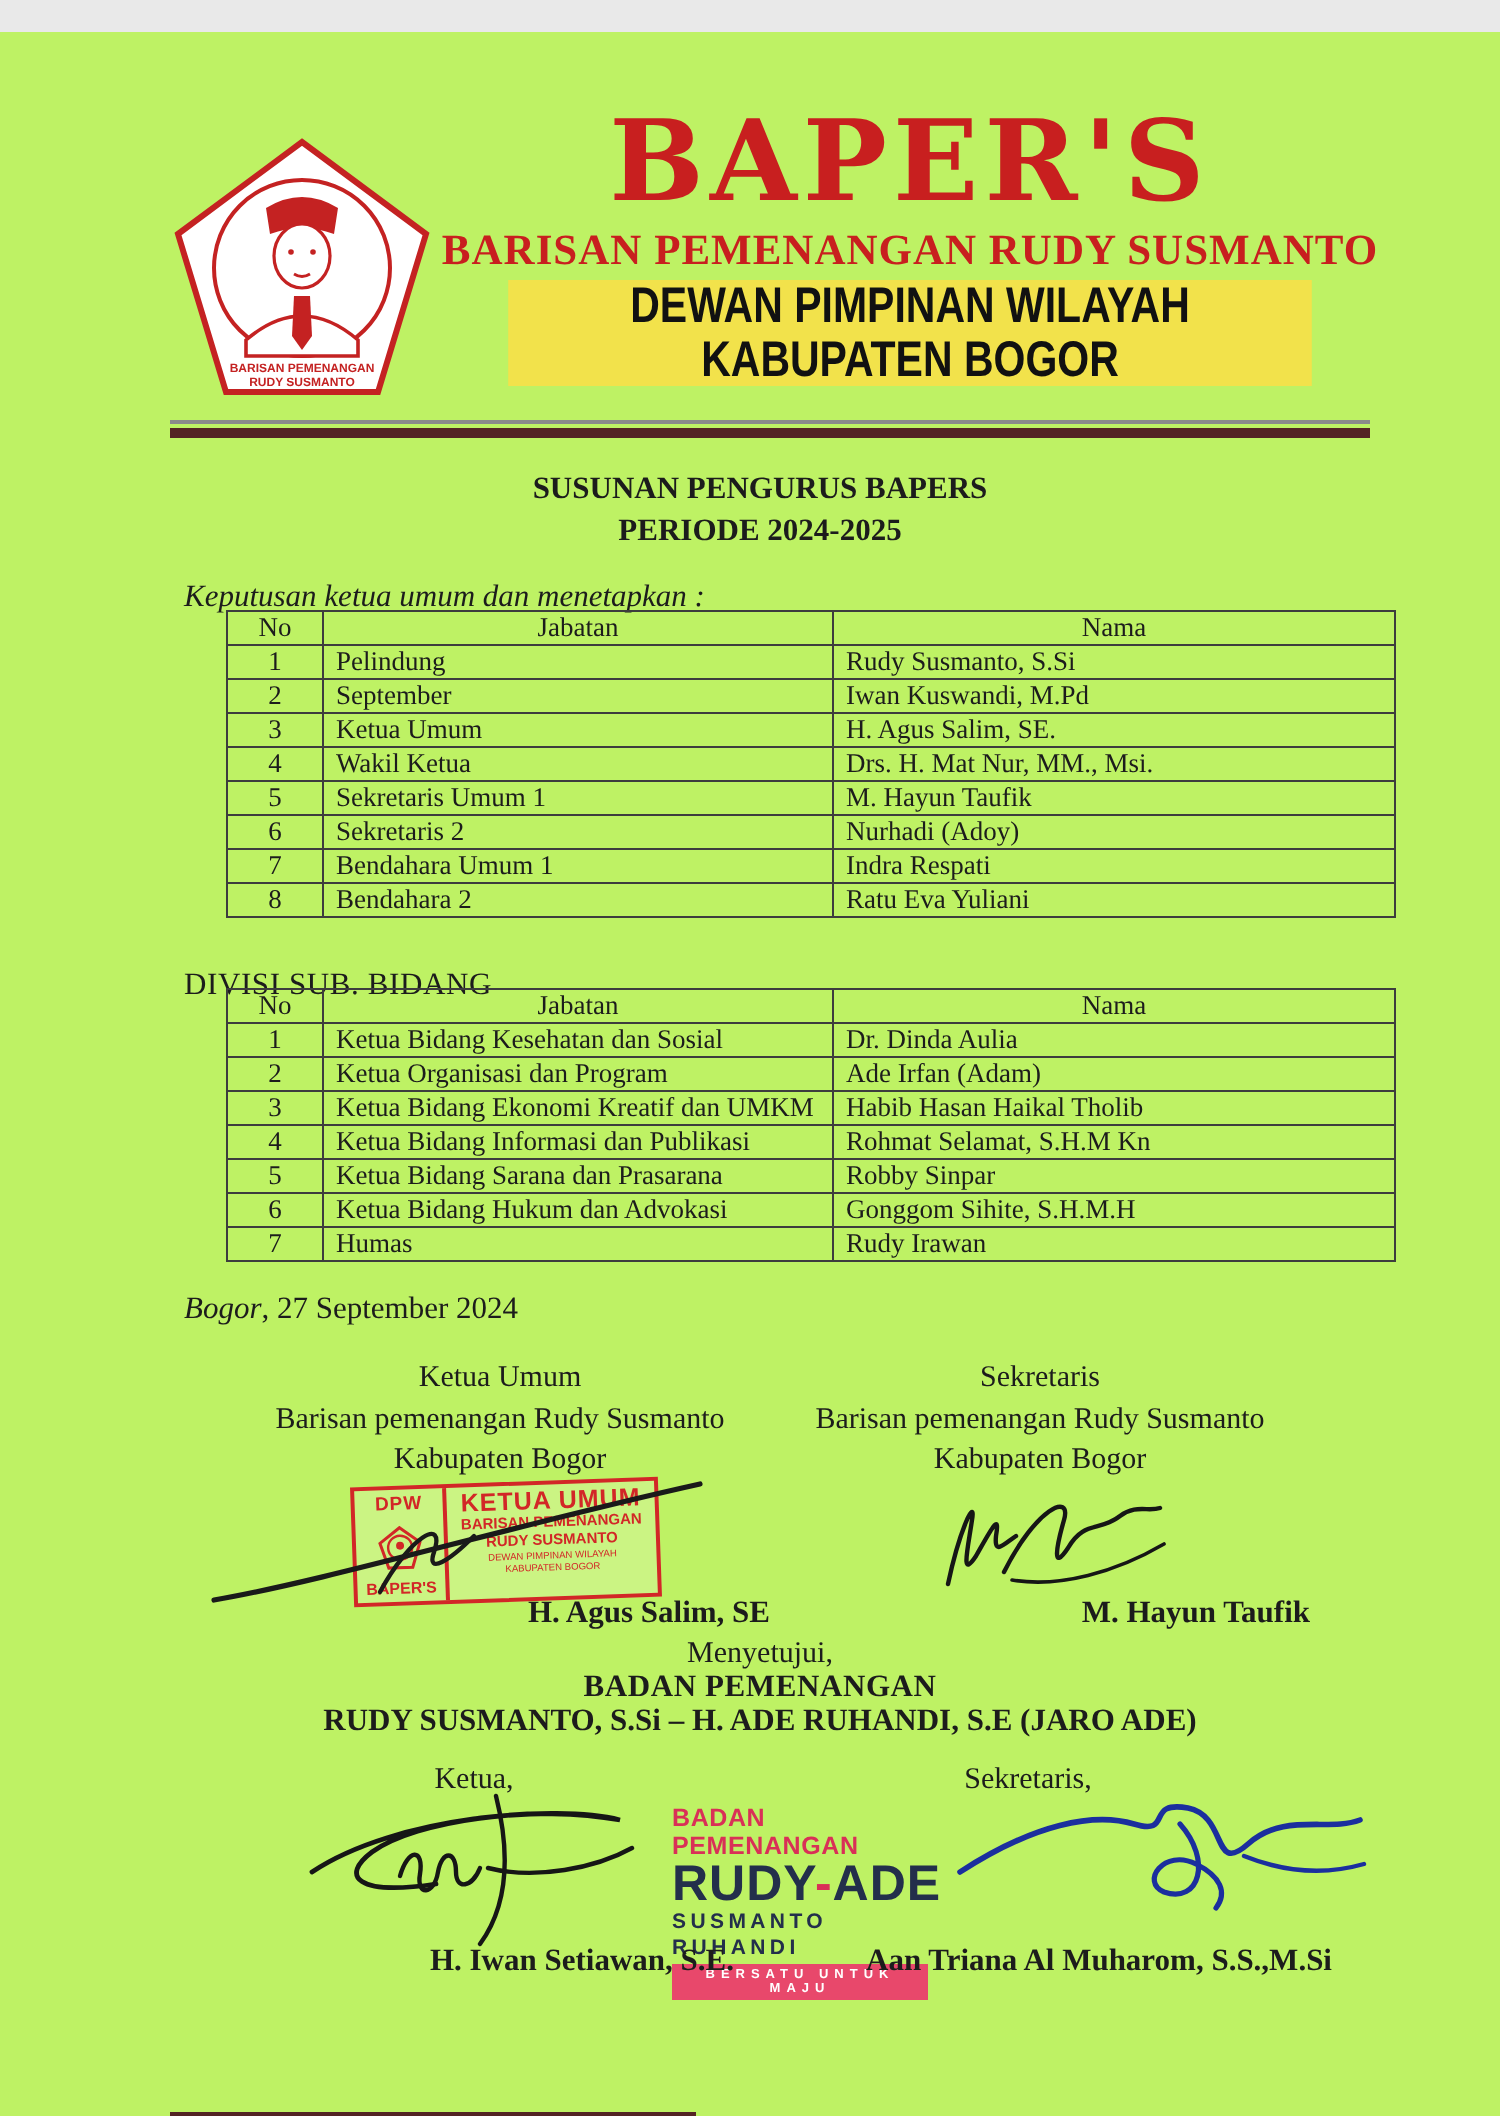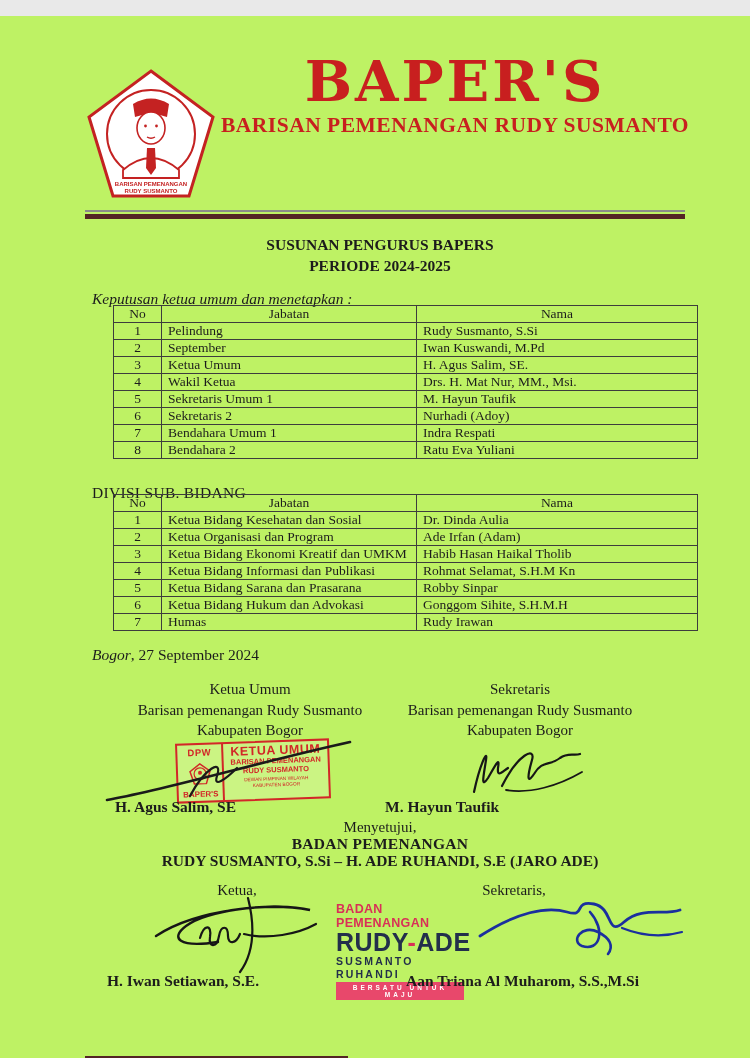--- a/index.html
+++ b/index.html
@@ -38,21 +38,21 @@
   #table1{top:289px;}
   .section2{left:92px;top:468px;font-size:15.5px;letter-spacing:.3px;}
   #table2{top:478px;}
   .dateline{left:92px;top:630px;font-size:15.5px;font-family:Liberation Serif, serif;}
   .dateline .it{font-style:italic;}
 
   
   .sigcol{width:270px;text-align:center;font-size:15px;line-height:1.38;}
   .sig-left{left:115px;top:663px;}
   .sig-right{left:385px;top:663px;}
-  .sig-name{font-weight:bold;font-size:15.5px;text-align:left;width:270px;}
+  .sig-name{font-weight:bold;font-size:15.5px;text-align:right;width:270px;}
   .name-agus{left:115px;top:782px;}
   .name-hayun{left:385px;top:782px;}
   .approval{left:85px;width:590px;text-align:center;}
   .menyetujui{top:803px;font-size:15px;}
   .badan{top:819px;font-weight:bold;font-size:15.5px;letter-spacing:.3px;}
   .rudyade-line{top:836px;font-weight:bold;font-size:15.5px;}
   .role-bottom{font-size:15px;text-align:center;width:260px;}
   .role-ketua{left:107px;top:866px;}
   .role-sek{left:384px;top:866px;}
   .name-iwan{left:107px;top:956px;width:260px;}
@@ -100,20 +100,23 @@
       <path d="M38,104 q28,-24 56,0 l0,8 -56,0 z" fill="#ffffff" stroke="#c42222" stroke-width="1.8"></path>
       <polygon points="62,82 70,82 71,102 66,109 61,102" fill="#c42222"></polygon>
       <text x="66" y="120" text-anchor="middle" font-family="Liberation Sans, sans-serif" font-size="6" font-weight="bold" fill="#c42222">BARISAN PEMENANGAN</text>
       <text x="66" y="127" text-anchor="middle" font-family="Liberation Sans, sans-serif" font-size="6" font-weight="bold" fill="#c42222">RUDY SUSMANTO</text>
     </svg>
   </div>
 
   <div class="abs hdr-text">
     <div class="org-abbr">BAPER'S</div>
     <div class="org-name">BARISAN PEMENANGAN RUDY SUSMANTO</div>
+    <div class="org-division-wrap">
+      <span class="org-division">DEWAN PIMPINAN WILAYAH KABUPATEN BOGOR</span>
+    </div>
   </div>
 
   <div class="abs rule">
     <div class="thin"></div>
       <div class="thick"></div>
   </div>
 
   <div class="abs doc-title">
     <div>SUSUNAN PENGURUS BAPERS</div>
     <div>PERIODE 2024-2025</div>

